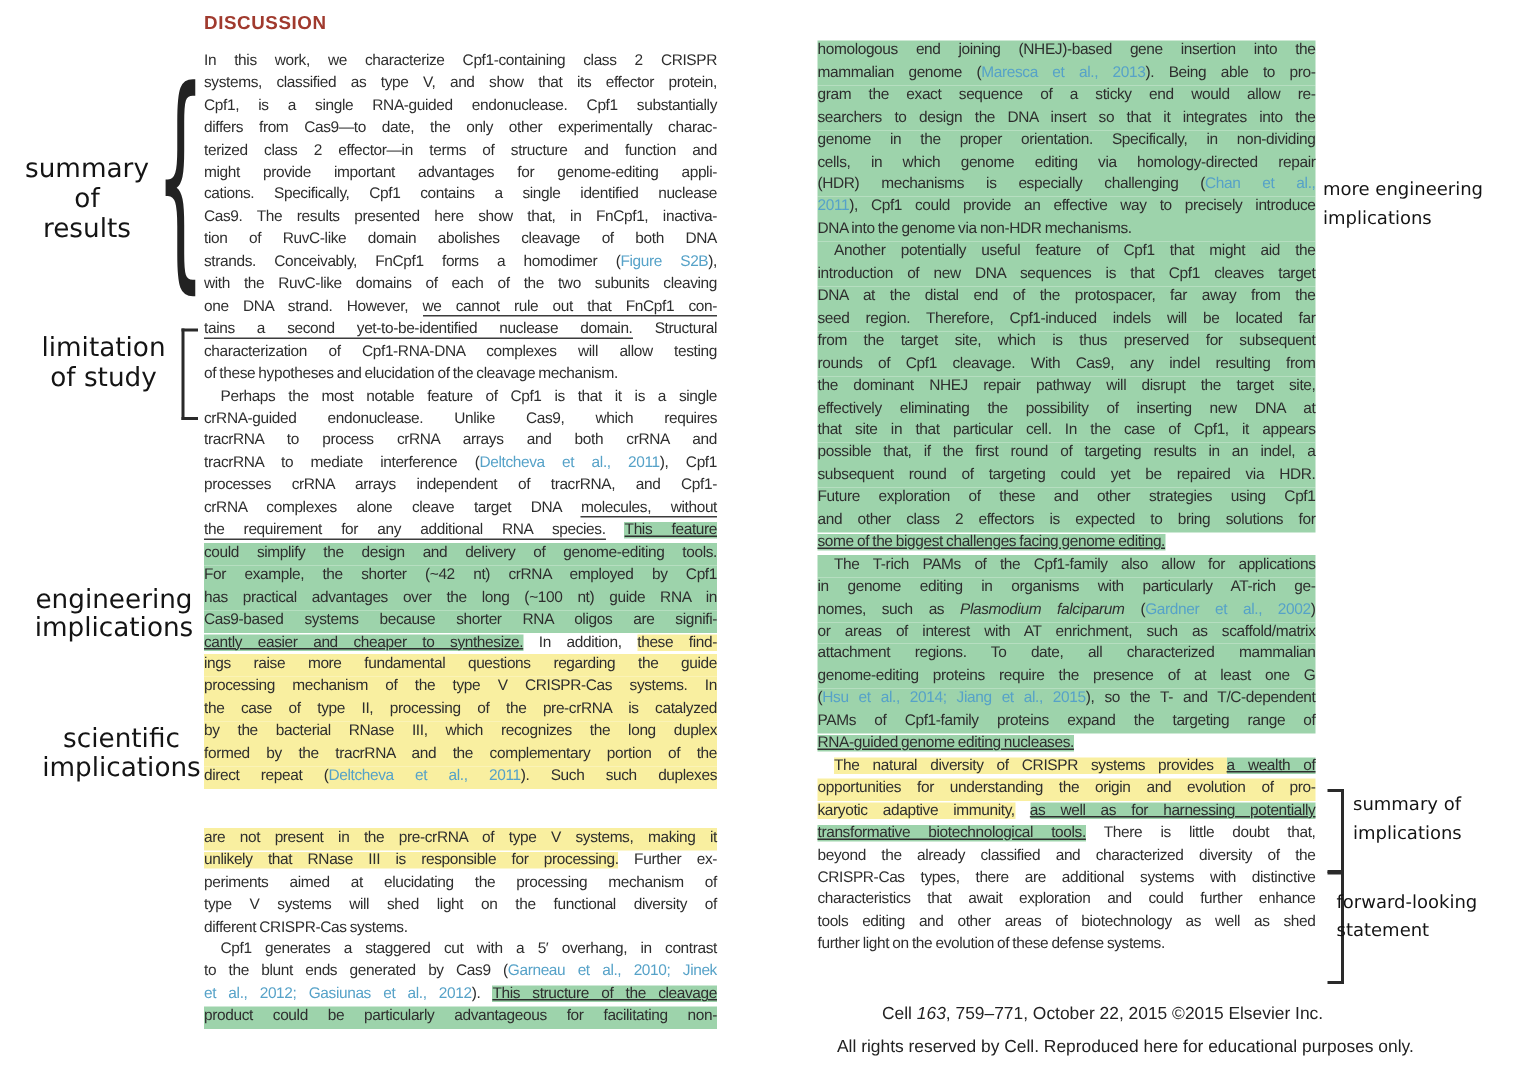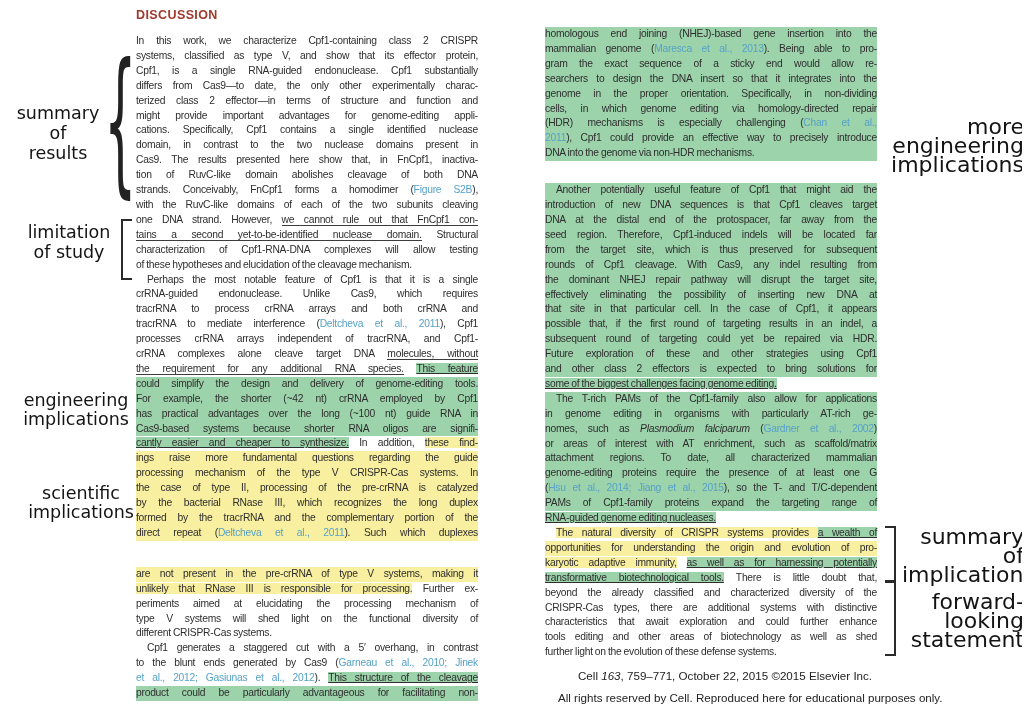--- a/index.html
+++ b/index.html
@@ -20,21 +20,21 @@
   .bg-y{background:var(--yellow,#f9efa0);}
   span.hl-g{background:var(--green,#9dd3ab);text-decoration:underline;}
   span.hl-y{background:var(--yellow,#f9efa0);}
   span.cite{color:var(--cite,#56a2c8);}
   span.ul{border-bottom:1.4px solid #3c3c3c;}
   span.it{font-style:italic;}
   
   .anno{position:absolute;font-family:"DejaVu Sans",sans-serif;color:#141414;
         white-space:pre-line;line-height:20px;}
   .anno.lft{text-align:center;font-size:17.5px;}
-  .anno.rgt{text-align:right;font-size:22px;line-height:19px;}
+  .anno.rgt{text-align:left;font-size:12px;line-height:19px;}
   #anno-summary-results{left:6px;top:103px;width:104px;}
   #anno-limitation{left:16px;top:222px;width:106px;}
   #anno-engineering{left:20px;top:391px;width:112px;line-height:19px;}
   #anno-scientific{left:26px;top:484px;width:110px;line-height:19px;}
   #anno-more-engineering{left:882px;top:117px;width:142px;}
   #anno-summary-implications{left:902px;top:527px;width:122px;}
   #anno-forward-looking{left:891px;top:592px;width:133px;}
   
   #brace{position:absolute;left:99px;top:30px;width:42px;height:185px;text-align:center;
          color:#222;pointer-events:none;}
@@ -58,21 +58,20 @@
   <div id="heading">DISCUSSION</div>
 
   <div id="col-left" class="col">
       <div class="tline"><span class="">In this work, we characterize Cpf1-containing class 2 CRISPR</span></div>
       <div class="tline"><span class="">systems, classified as type V, and show that its effector protein,</span></div>
       <div class="tline"><span class="">Cpf1, is a single RNA-guided endonuclease. Cpf1 substantially</span></div>
       <div class="tline"><span class="">differs from Cas9—to date, the only other experimentally charac-</span></div>
       <div class="tline"><span class="">terized class 2 effector—in terms of structure and function and</span></div>
       <div class="tline"><span class="">might provide important advantages for genome-editing appli-</span></div>
       <div class="tline"><span class="">cations. Specifically, Cpf1 contains a single identified nuclease</span></div>
-      <div class="tline"><span class="">domain, in contrast to the two nuclease domains present in</span></div>
       <div class="tline"><span class="">Cas9. The results presented here show that, in FnCpf1, inactiva-</span></div>
       <div class="tline"><span class="">tion of RuvC-like domain abolishes cleavage of both DNA</span></div>
       <div class="tline"><span class="">strands. Conceivably, FnCpf1 forms a homodimer (</span><span class="cite">Figure S2B</span><span class="">),</span></div>
       <div class="tline"><span class="">with the RuvC-like domains of each of the two subunits cleaving</span></div>
       <div class="tline"><span class="">one DNA strand. However, </span><span class="ul">we cannot rule out that FnCpf1 con-</span></div>
       <div class="tline"><span class="ul">tains a second yet-to-be-identified nuclease domain.</span><span class=""> Structural</span></div>
       <div class="tline"><span class="">characterization of Cpf1-RNA-DNA complexes will allow testing</span></div>
       <div class="tline nj"><span class="">of these hypotheses and elucidation of the cleavage mechanism.</span></div>
       <div class="tline ind"><span class="">Perhaps the most notable feature of Cpf1 is that it is a single</span></div>
       <div class="tline"><span class="">crRNA-guided endonuclease. Unlike Cas9, which requires</span></div>
@@ -84,42 +83,42 @@
       <div class="tline bg-g"><span class="">could simplify the design and delivery of genome-editing tools.</span></div>
       <div class="tline bg-g"><span class="">For example, the shorter (~42 nt) crRNA employed by Cpf1</span></div>
       <div class="tline bg-g"><span class="">has practical advantages over the long (~100 nt) guide RNA in</span></div>
       <div class="tline bg-g"><span class="">Cas9-based systems because shorter RNA oligos are signifi-</span></div>
       <div class="tline"><span class="hl-g">cantly easier and cheaper to synthesize.</span><span class=""> In addition, </span><span class="hl-y">these find-</span></div>
       <div class="tline bg-y"><span class="">ings raise more fundamental questions regarding the guide</span></div>
       <div class="tline bg-y"><span class="">processing mechanism of the type V CRISPR-Cas systems. In</span></div>
       <div class="tline bg-y"><span class="">the case of type II, processing of the pre-crRNA is catalyzed</span></div>
       <div class="tline bg-y"><span class="">by the bacterial RNase III, which recognizes the long duplex</span></div>
       <div class="tline bg-y"><span class="">formed by the tracrRNA and the complementary portion of the</span></div>
-      <div class="tline bg-y"><span class="">direct repeat (</span><span class="cite">Deltcheva et al., 2011</span><span class="">). Such which duplexes</span></div>
+      <div class="tline bg-y"><span class="">direct repeat (</span><span class="cite">Deltcheva et al., 2011</span><span class="">). Such such duplexes</span></div>
       <div class="tline bg-y" style="margin-top: 26px;"><span class="">are not present in the pre-crRNA of type V systems, making it</span></div>
       <div class="tline"><span class="hl-y">unlikely that RNase III is responsible for processing.</span><span class=""> Further ex-</span></div>
       <div class="tline"><span class="">periments aimed at elucidating the processing mechanism of</span></div>
       <div class="tline"><span class="">type V systems will shed light on the functional diversity of</span></div>
       <div class="tline nj"><span class="">different CRISPR-Cas systems.</span></div>
       <div class="tline ind"><span class="">Cpf1 generates a staggered cut with a 5′ overhang, in contrast</span></div>
       <div class="tline"><span class="">to the blunt ends generated by Cas9 (</span><span class="cite">Garneau et al., 2010; Jinek</span></div>
       <div class="tline"><span class="cite">et al., 2012; Gasiunas et al., 2012</span><span class="">). </span><span class="hl-g">This structure of the cleavage</span></div>
       <div class="tline bg-g"><span class="">product could be particularly advantageous for facilitating non-</span></div>
     </div>
   <div id="col-right" class="col">
       <div class="tline bg-g"><span class="">homologous end joining (NHEJ)-based gene insertion into the</span></div>
       <div class="tline bg-g"><span class="">mammalian genome (</span><span class="cite">Maresca et al., 2013</span><span class="">). Being able to pro-</span></div>
       <div class="tline bg-g"><span class="">gram the exact sequence of a sticky end would allow re-</span></div>
       <div class="tline bg-g"><span class="">searchers to design the DNA insert so that it integrates into the</span></div>
       <div class="tline bg-g"><span class="">genome in the proper orientation. Specifically, in non-dividing</span></div>
       <div class="tline bg-g"><span class="">cells, in which genome editing via homology-directed repair</span></div>
       <div class="tline bg-g"><span class="">(HDR) mechanisms is especially challenging (</span><span class="cite">Chan et al.,</span></div>
       <div class="tline bg-g"><span class="cite">2011</span><span class="">), Cpf1 could provide an effective way to precisely introduce</span></div>
       <div class="tline bg-g nj"><span class="">DNA into the genome via non-HDR mechanisms.</span></div>
-      <div class="tline bg-g ind" style="margin-top: 22px;"><span class="">Another potentially useful feature of Cpf1 that might aid the</span></div>
+      <div class="tline bg-g ind" style=""><span class="">Another potentially useful feature of Cpf1 that might aid the</span></div>
       <div class="tline bg-g"><span class="">introduction of new DNA sequences is that Cpf1 cleaves target</span></div>
       <div class="tline bg-g"><span class="">DNA at the distal end of the protospacer, far away from the</span></div>
       <div class="tline bg-g"><span class="">seed region. Therefore, Cpf1-induced indels will be located far</span></div>
       <div class="tline bg-g"><span class="">from the target site, which is thus preserved for subsequent</span></div>
       <div class="tline bg-g"><span class="">rounds of Cpf1 cleavage. With Cas9, any indel resulting from</span></div>
       <div class="tline bg-g"><span class="">the dominant NHEJ repair pathway will disrupt the target site,</span></div>
       <div class="tline bg-g"><span class="">effectively eliminating the possibility of inserting new DNA at</span></div>
       <div class="tline bg-g"><span class="">that site in that particular cell. In the case of Cpf1, it appears</span></div>
       <div class="tline bg-g"><span class="">possible that, if the first round of targeting results in an indel, a</span></div>
       <div class="tline bg-g"><span class="">subsequent round of targeting could yet be repaired via HDR.</span></div>
@@ -160,16 +159,16 @@
   <div id="anno-scientific" class="anno lft">scientific
 implications</div>
   <div id="anno-more-engineering" class="anno rgt">more engineering
 implications</div>
   <div id="anno-summary-implications" class="anno rgt">summary of
 implications</div>
   <div id="anno-forward-looking" class="anno rgt">forward-looking
 statement</div>
 
   <div id="footer">
-      <div class="tline nj" style="margin-left: 20px;"><span class="">Cell </span><span class="it">163</span><span class="">, 759–771, October 22, 2015 ©2015 Elsevier Inc.</span></div>
+      <div class="tline nj" style="margin-left: 30px;"><span class="">Cell </span><span class="it">163</span><span class="">, 759–771, October 22, 2015 ©2015 Elsevier Inc.</span></div>
       <div class="tline nj"><span class="">All rights reserved by Cell. Reproduced here for educational purposes only.</span></div>
     </div>
 </div>
 
 </body></html>

